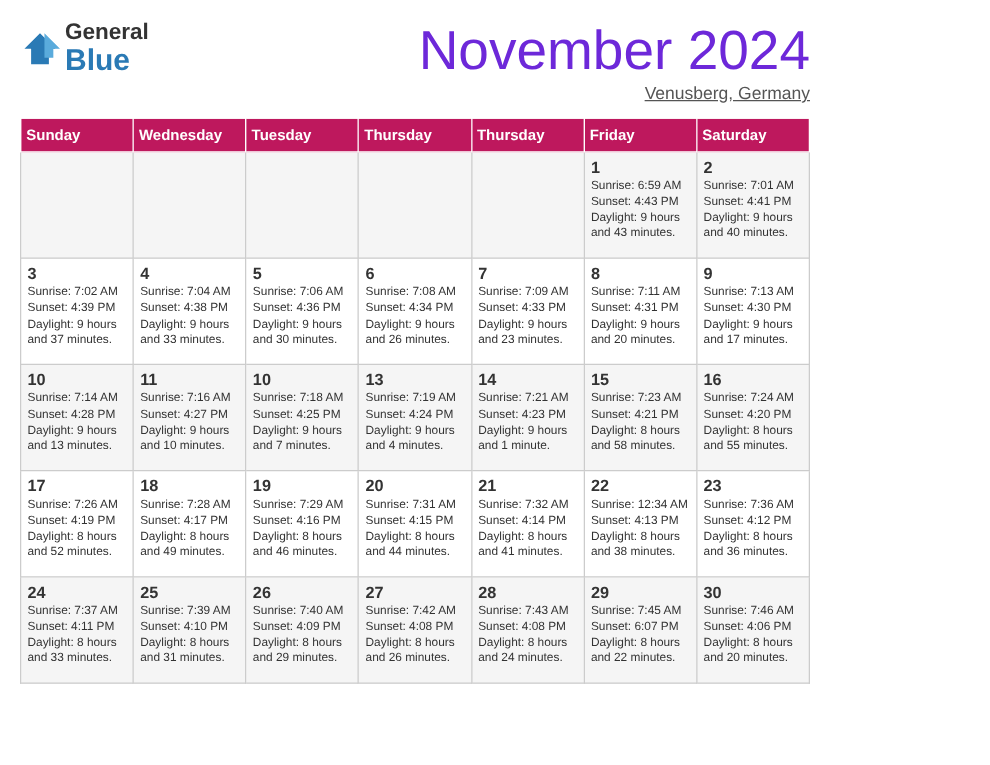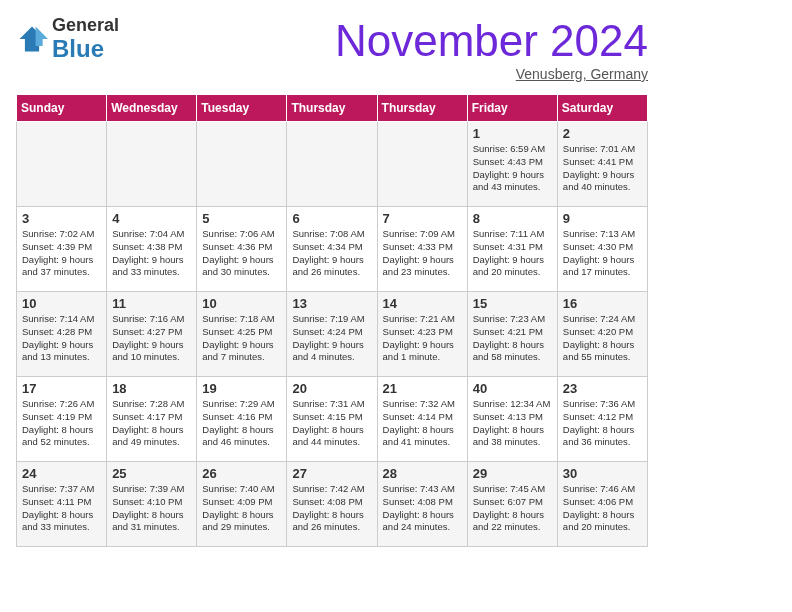--- a/index.html
+++ b/index.html
@@ -289,21 +289,21 @@
 and 44 minutes.</div>
           </td>
           <td>
             <span class="day-number">21</span>
             <div class="day-info">Sunrise: 7:32 AM
 Sunset: 4:14 PM
 Daylight: 8 hours
 and 41 minutes.</div>
           </td>
           <td>
-            <span class="day-number">40</span>
+            <span class="day-number">22</span>
             <div class="day-info">Sunrise: 12:34 AM
 Sunset: 4:13 PM
 Daylight: 8 hours
 and 38 minutes.</div>
           </td>
           <td>
             <span class="day-number">23</span>
             <div class="day-info">Sunrise: 7:36 AM
 Sunset: 4:12 PM
 Daylight: 8 hours

